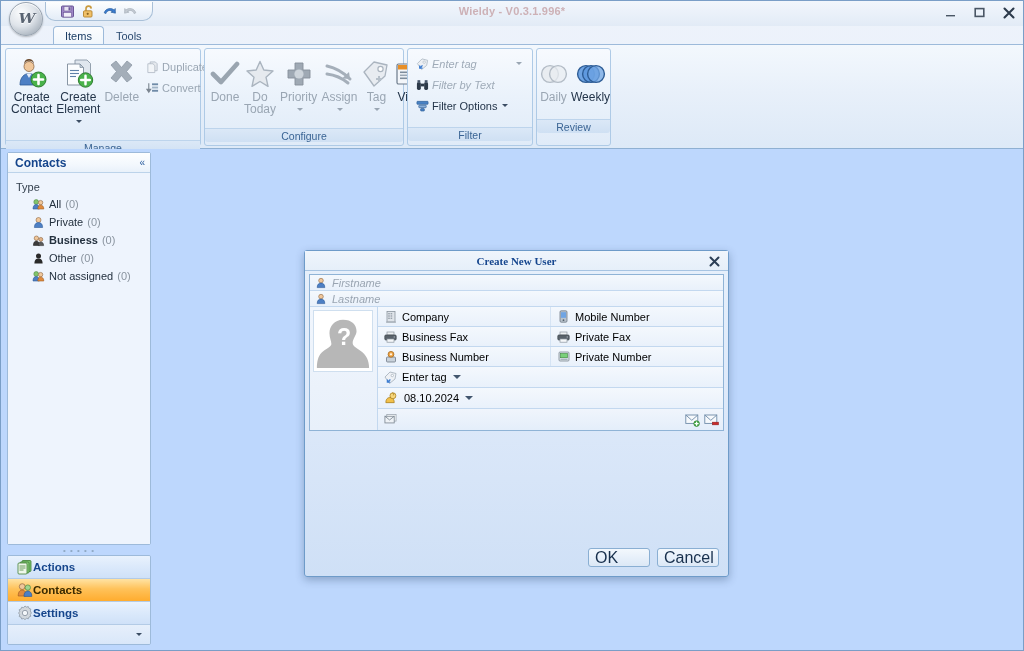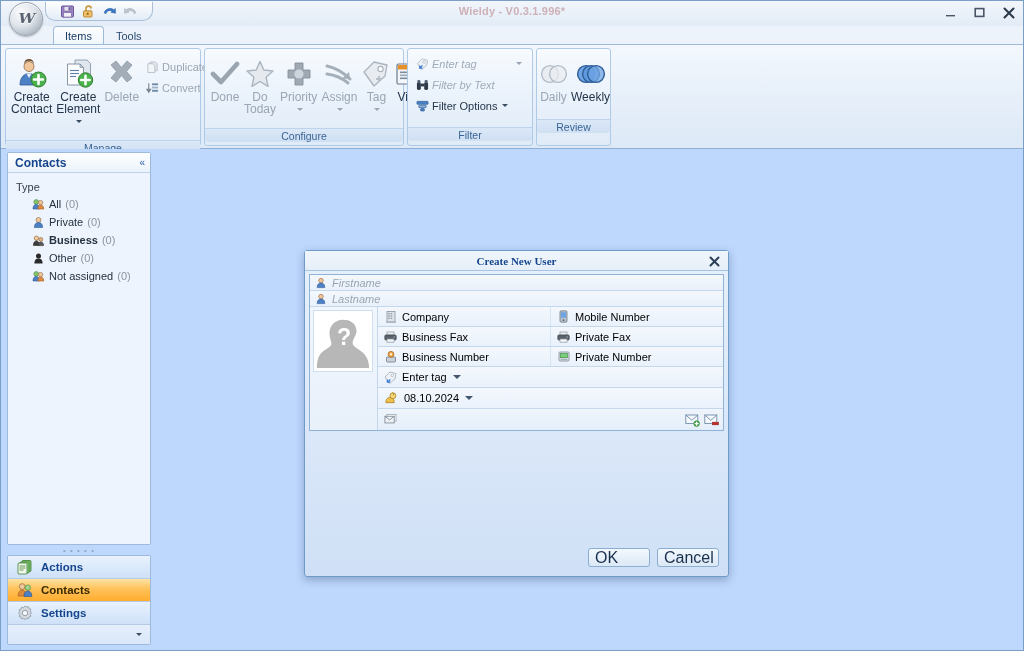--- a/index.html
+++ b/index.html
@@ -261,21 +261,21 @@
   }
   #nav-buttons {
     flex: 0 0 auto;
     border: 1px solid #9dbada;
     border-radius: 2px;
     overflow: hidden;
     background: #dbe9fb;
   }
   .navbtn {
     height: 23px;
-    display: flex; align-items: center; gap: 8px;
+    display: flex; align-items: center; 
     padding-left: 8px;
     font-size: 11.5px;
     font-weight: bold;
     color: #15458c;
     background: linear-gradient(to bottom, #e9f2fd 0%, #dbe9fb 50%, #cfe1f8 100%);
     border-bottom: 1px solid #b3cbe6;
     cursor: default;
   }
   .navbtn.selected {
     background: linear-gradient(to bottom, #ffe6a8 0%, #ffc champion 1%, #ffbe4d 50%, #ffae2e 100%);

